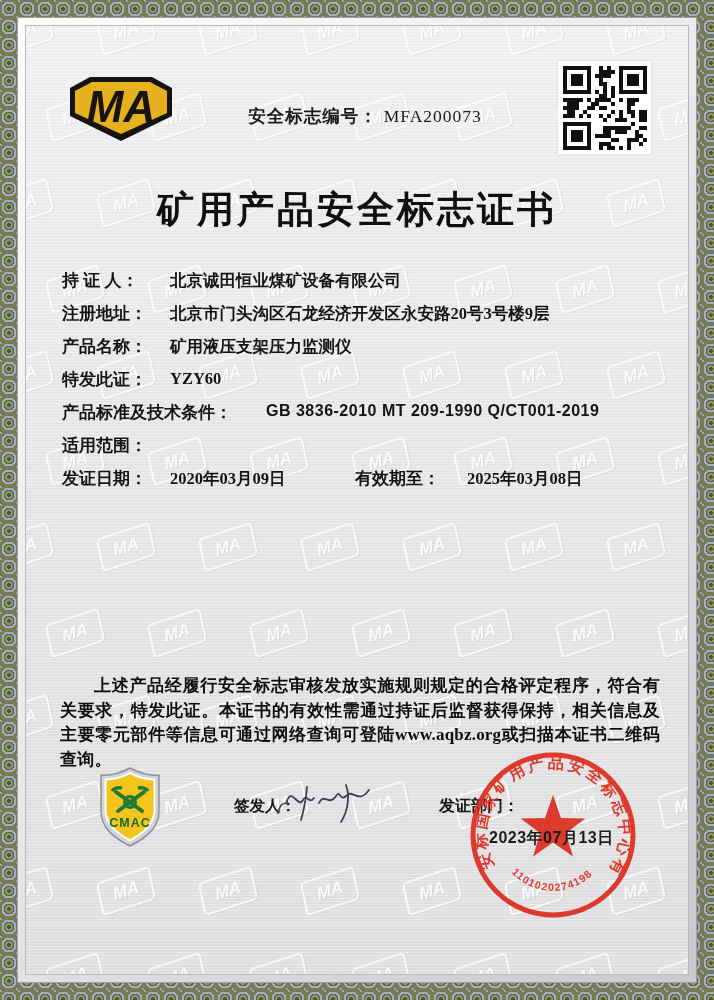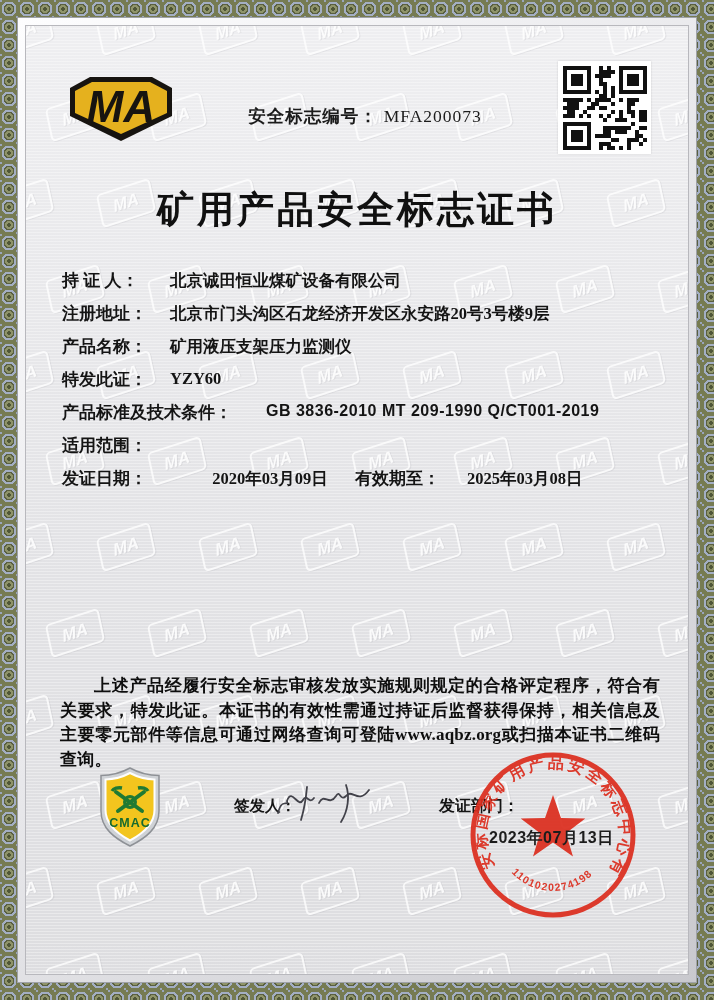--- a/index.html
+++ b/index.html
@@ -60,21 +60,21 @@
     font-family:"Liberation Serif","DejaVu Serif",serif;}
 
   
   .fields{position:absolute;left:62px;top:269px;right:34px;}
   .row{position:relative;height:33px;}
   .row .lab{position:absolute;left:0;top:0;font-size:17px;font-weight:700;
     font-family:"Liberation Serif",serif;white-space:pre;}
   .row .val{position:absolute;left:108px;top:1px;font-size:16.5px;font-weight:700;
     font-family:"Liberation Serif",serif;white-space:nowrap;}
   .row.wide .val{left:204px;letter-spacing:.5px;font-family:"Liberation Sans",sans-serif;font-size:16px;}
-  .row.dates .val{width:200px;text-align:center;}
+  .row.dates .val{width:200px;}
   .row.dates .lab2{position:absolute;left:293px;top:0;font-size:17px;font-weight:700;white-space:pre;}
   .row.dates .val2{position:absolute;left:405px;top:1px;font-size:16.5px;font-weight:700;white-space:nowrap;}
   .row.remark{margin-top:4px;}
 
   
   .statement{position:absolute;left:60px;right:54px;top:674px;
     font-size:17px;font-weight:700;line-height:24.5px;text-indent:2em;
     text-align:justify;color:#0e0e0e;font-family:"Liberation Serif",serif;letter-spacing:.2px;}
 
   

